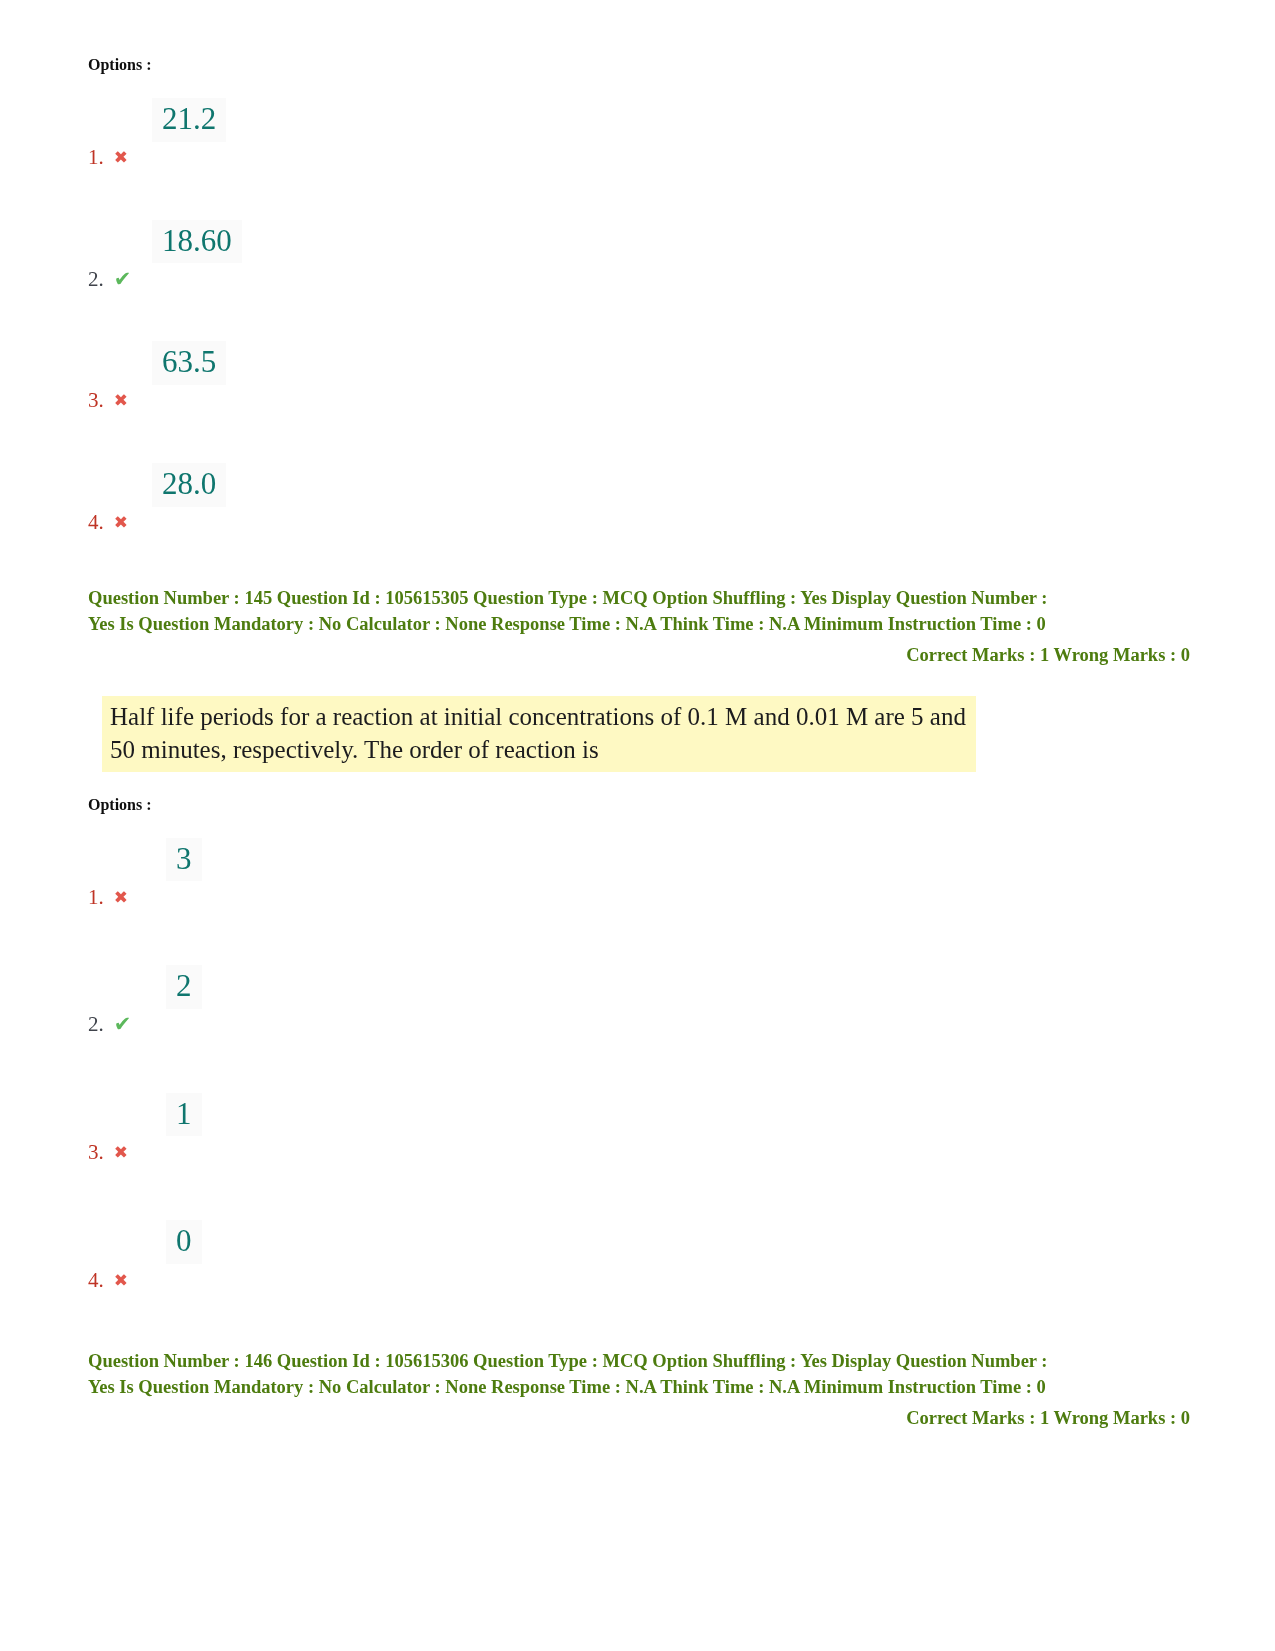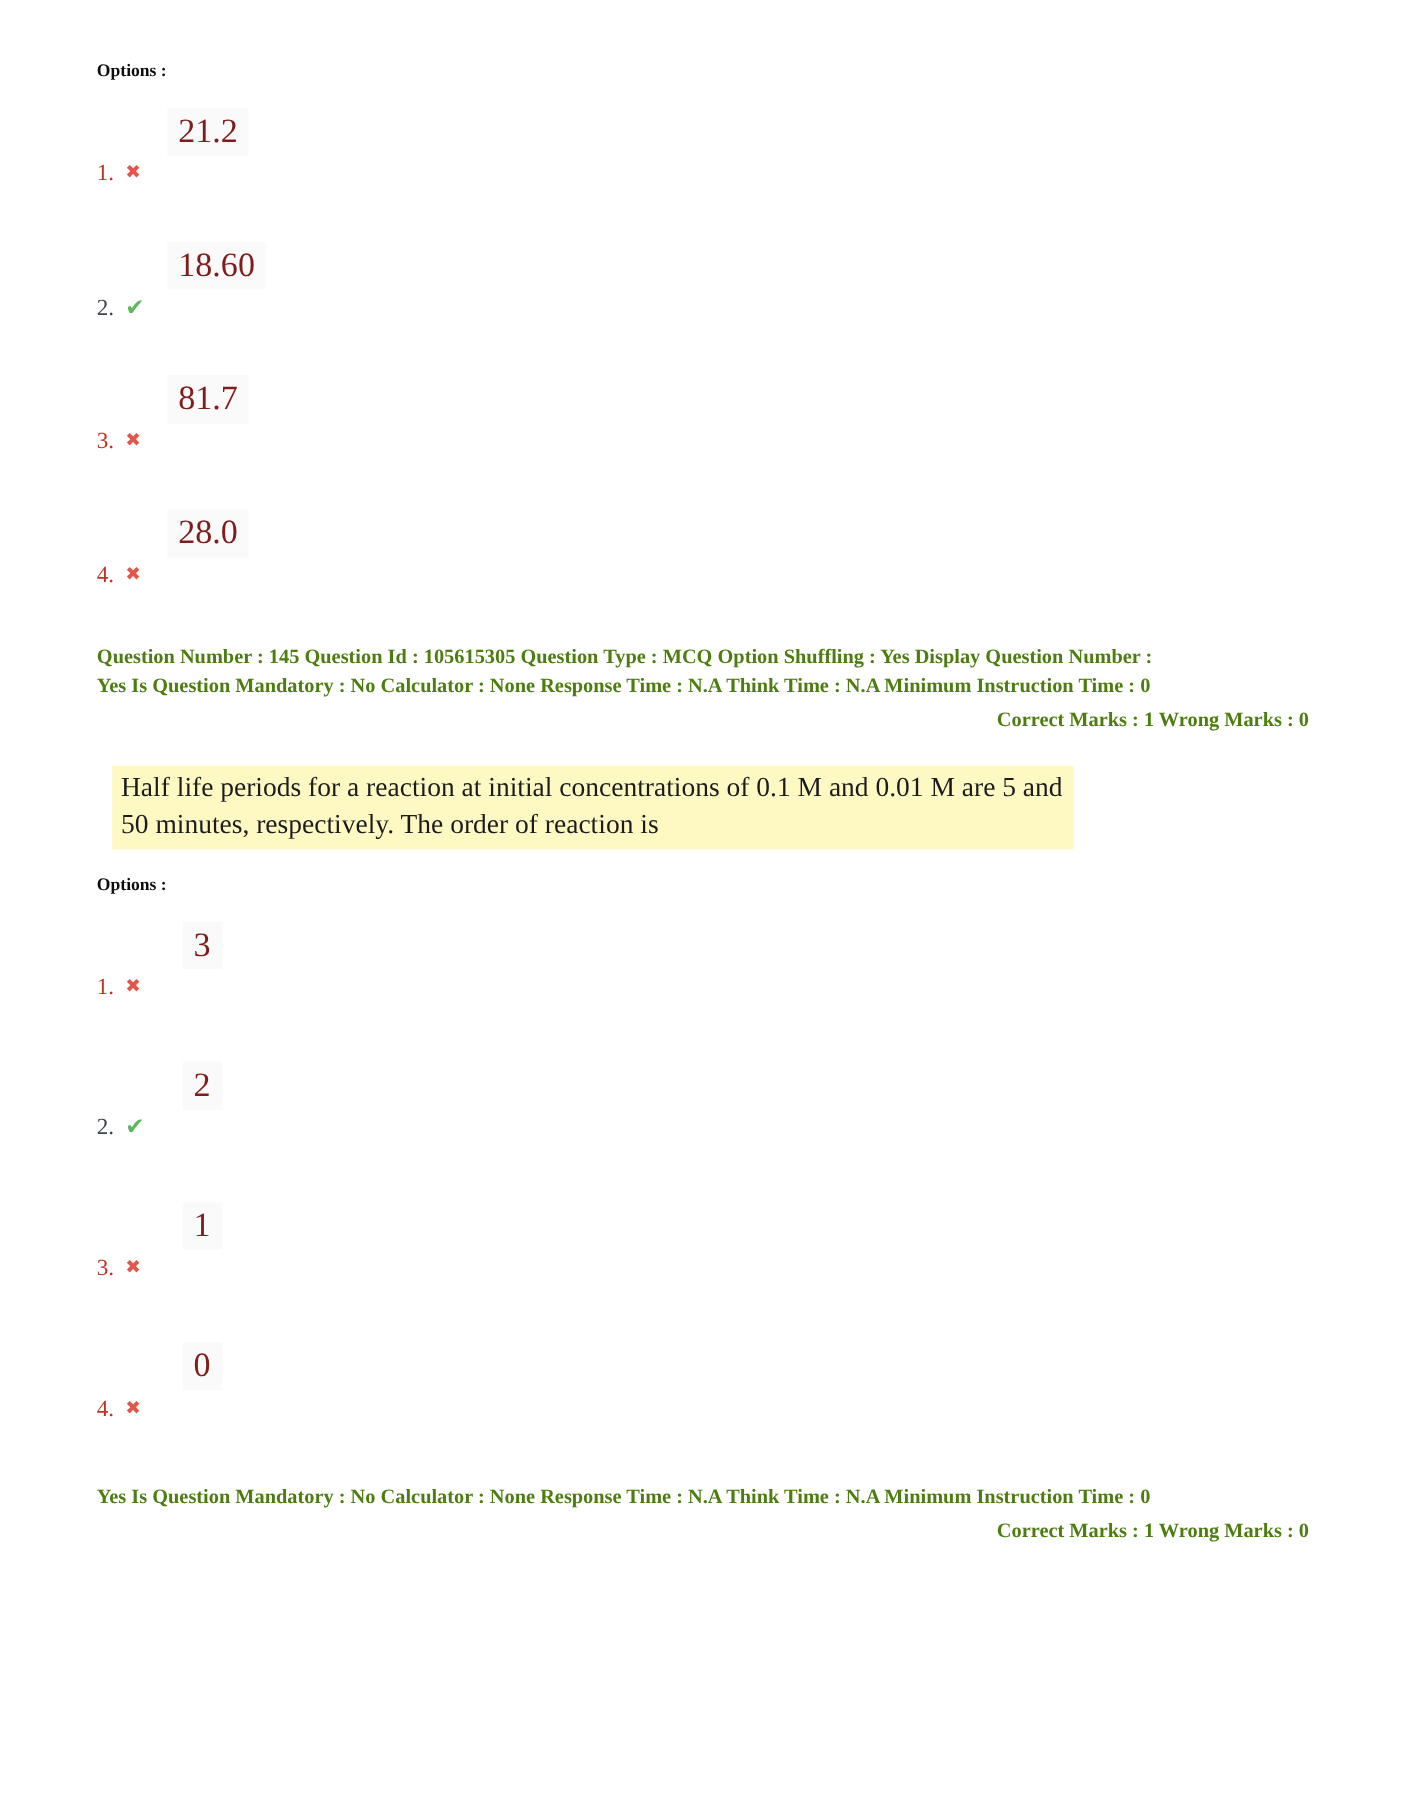--- a/index.html
+++ b/index.html
@@ -22,21 +22,21 @@
   }
 
   .option-item { margin-bottom: 50px; }
   .set2 .option-item { margin-bottom: 56px; }
 
   .option-value {
     display: inline-block;
     margin-left: 64px;
     font-size: 31px;
     line-height: 1.15;
-    color: #7f1d1d;
+    color: #0f766e;
     background: #fafafa;
     padding: 3px 10px 5px 10px;
   }
   .set2 .option-value { margin-left: 78px; }
 
   .option-status {
     margin-top: 4px;
     display: flex;
     align-items: center;
     gap: 10px;
@@ -97,21 +97,21 @@
 
     <div class="option-item correct">
       <div class="option-value">18.60</div>
       <div class="option-status">
         <span class="option-num">2.</span>
         <span class="mark-icon">✔</span>
       </div>
     </div>
 
     <div class="option-item wrong">
-      <div class="option-value">81.7</div>
+      <div class="option-value">63.5</div>
       <div class="option-status">
         <span class="option-num">3.</span>
         <span class="mark-icon">✖</span>
       </div>
     </div>
 
     <div class="option-item wrong">
       <div class="option-value">28.0</div>
       <div class="option-status">
         <span class="option-num">4.</span>
@@ -165,17 +165,18 @@
       <div class="option-value">0</div>
       <div class="option-status">
         <span class="option-num">4.</span>
         <span class="mark-icon">✖</span>
       </div>
     </div>
   </section>
 
   
   <section class="meta-block q146">
+    <div>Question Number : 146 Question Id : 105615306 Question Type : MCQ Option Shuffling : Yes Display Question Number :</div>
     <div>Yes Is Question Mandatory : No Calculator : None Response Time : N.A Think Time : N.A Minimum Instruction Time : 0</div>
     <div class="meta-line3">Correct Marks : 1 Wrong Marks : 0</div>
   </section>
 
 </div>
 
 </body></html>

